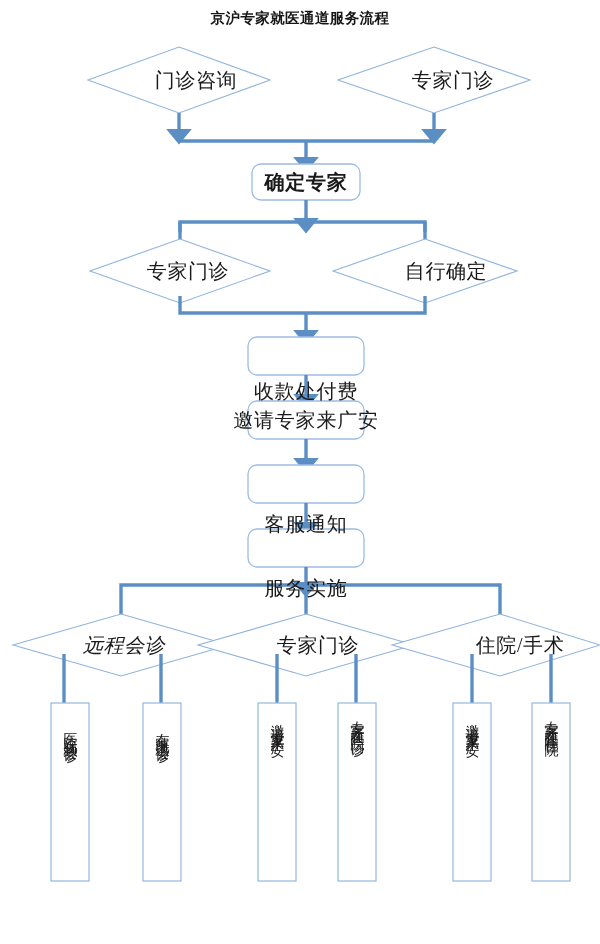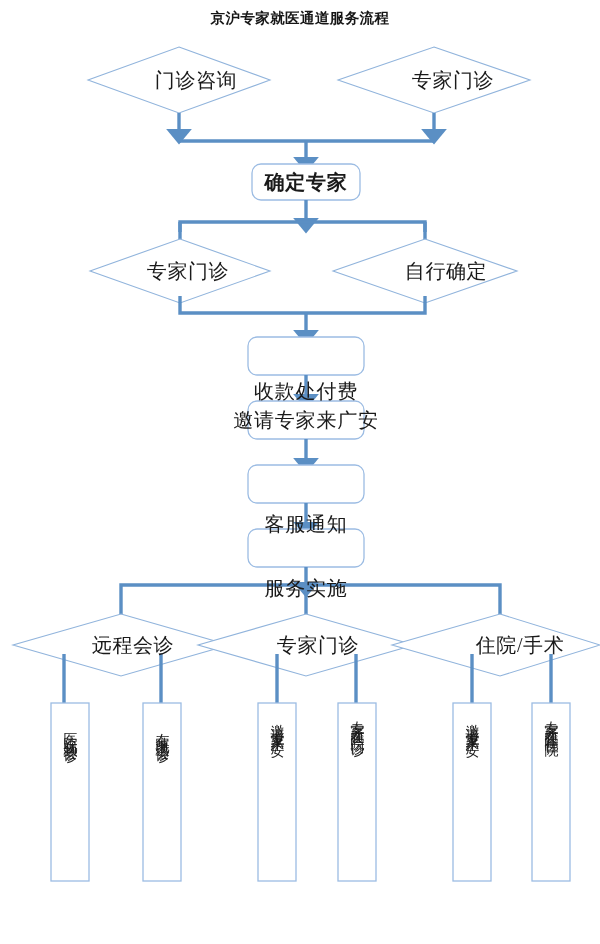--- a/index.html
+++ b/index.html
@@ -145,21 +145,21 @@
   <div class="node-label box-label" style="left:306px; top:182px;font-weight:bold;">确定专家</div>
 
   <div class="node-label diamond-label" style="left:188px; top:271px;">专家门诊</div>
   <div class="node-label diamond-label" style="left:446px; top:271px;">自行确定</div>
 
   <div class="node-label box-label" style="left:306px; top:356px;margin-top:35px;">收款处付费</div>
   <div class="node-label box-label" style="left:306px; top:420px;">邀请专家来广安</div>
   <div class="node-label box-label" style="left:306px; top:484px;margin-top:40px;">客服通知</div>
   <div class="node-label box-label" style="left:306px; top:548px;margin-top:40px;">服务实施</div>
 
-  <div class="node-label diamond-label" style="left:133px; top:645px;">远程会诊</div>
+  <div class="node-label diamond-label" style="left:124px; top:645px;font-style:italic;">远程会诊</div>
   <div class="node-label diamond-label" style="left:318px; top:645px;">专家门诊</div>
   <div class="node-label diamond-label" style="left:512px; top:645px;margin-left:8px;">住院/手术</div>
 
   <div class="vert-label" style="left:70px; top:722px;">医院视频会诊</div>
   <div class="vert-label" style="left:162px; top:722px;">在家电话会诊</div>
   <div class="vert-label" style="left:277px; top:713px;">邀请专家来广安</div>
   <div class="vert-label" style="left:357px; top:709px;">专家所在医院门诊</div>
   <div class="vert-label" style="left:472px; top:713px;">邀请专家来广安</div>
   <div class="vert-label" style="left:551px; top:709px;">专家所在医院住院</div>
 

